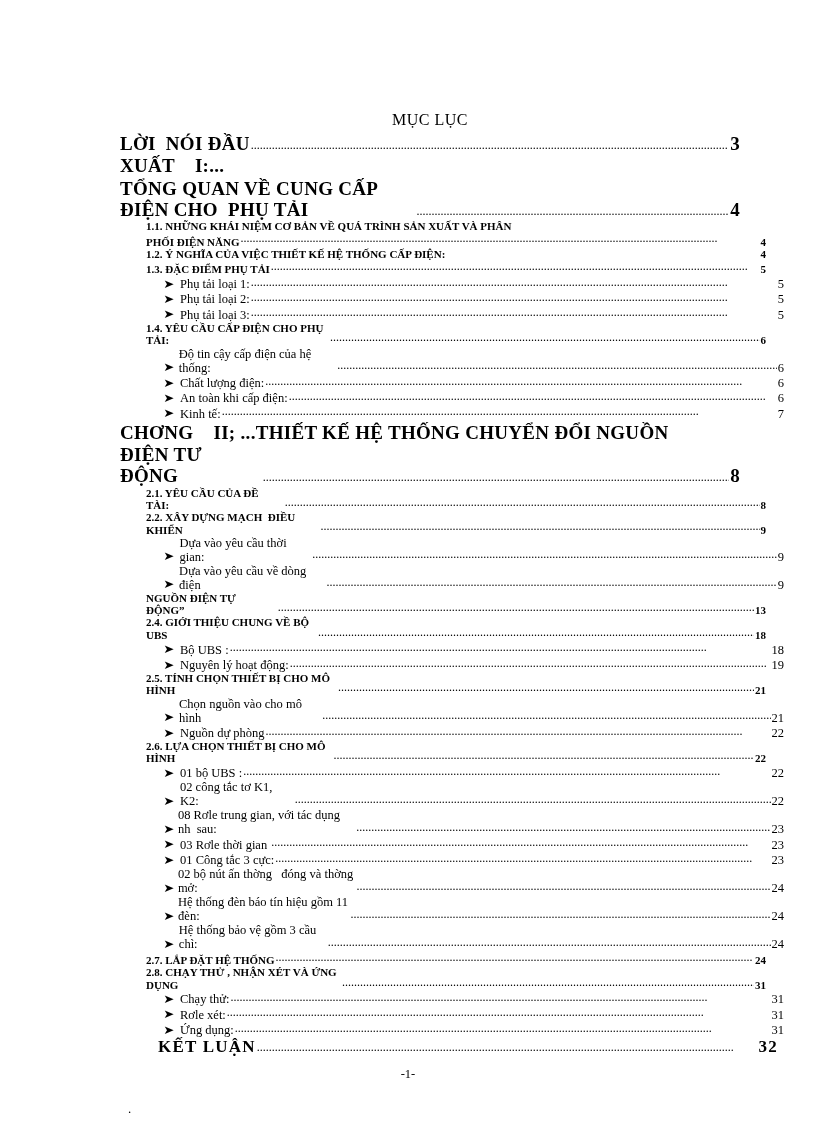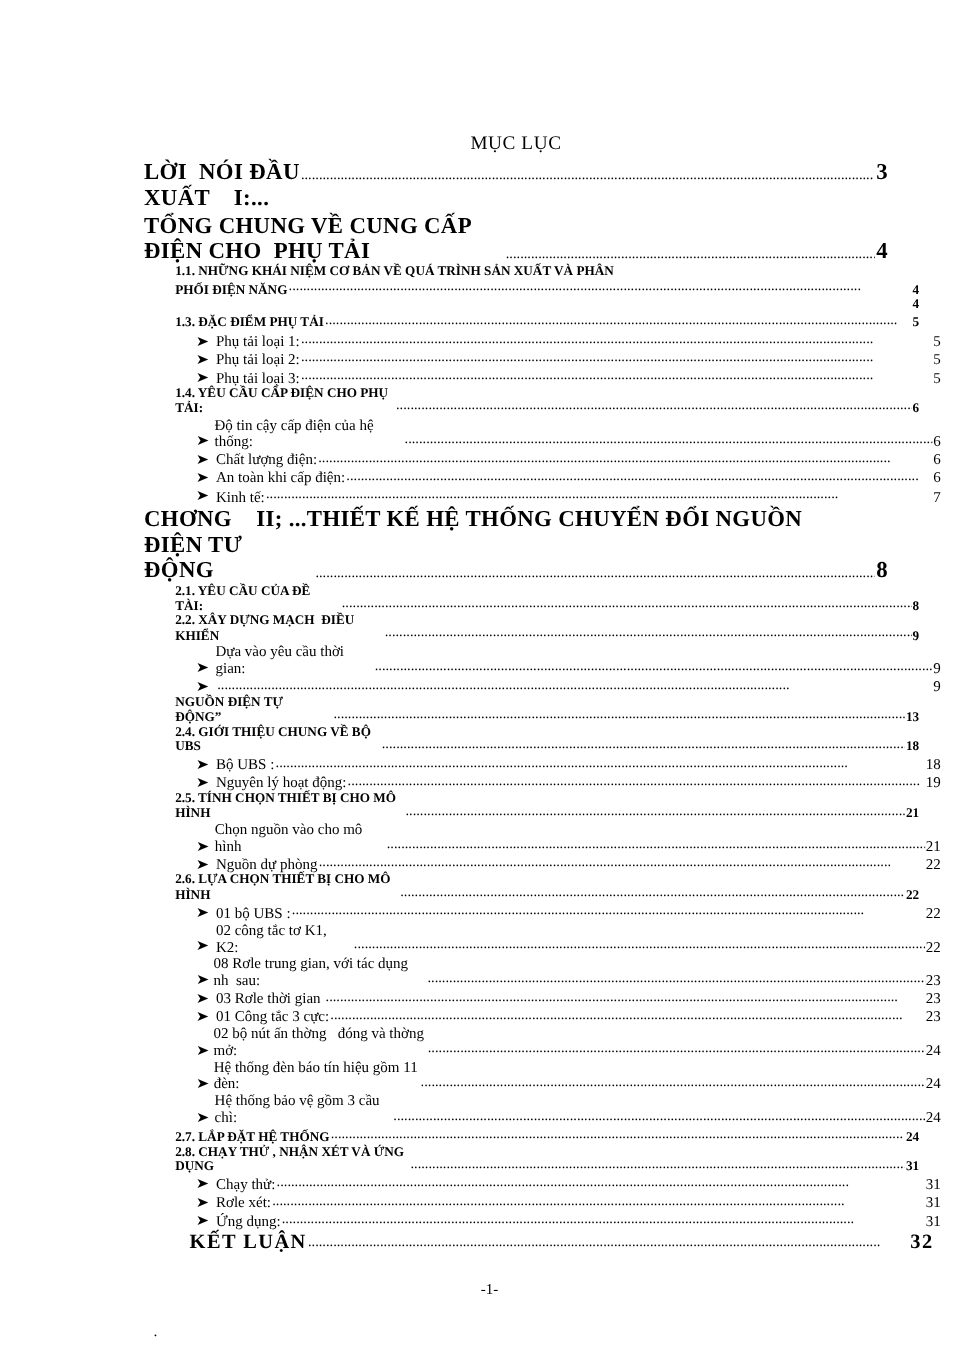--- a/index.html
+++ b/index.html
@@ -128,35 +128,36 @@
           <span class="label">LỜI  NÓI ĐẦU</span>
           <span class="dots">...............................................................................................................................................................</span>
           <span class="page-no">3</span>
         </li>
         <li class="row lvl-h1">
           <span class="label">XUẤT    I:...</span>
           <span class="dots"></span>
           <span class="page-no"></span>
         </li>
         <li class="row lvl-h1">
-          <span class="label">TỔNG CHUNG VỀ CUNG CẤP ĐIỆN CHO  PHỤ TẢI</span>
+          <span class="label">TỔNG QUAN VỀ CUNG CẤP ĐIỆN CHO  PHỤ TẢI</span>
           <span class="dots">...............................................................................................................................................................</span>
           <span class="page-no">4</span>
         </li>
         <li class="row lvl-h2">
           <span class="label">1.1. NHỮNG KHÁI NIỆM CƠ BẢN VỀ QUÁ TRÌNH SẢN XUẤT VÀ PHÂN</span>
           <span class="dots"></span>
           <span class="page-no"></span>
         </li>
         <li class="row lvl-h2">
           <span class="label">PHỐI ĐIỆN NĂNG</span>
           <span class="dots">...............................................................................................................................................................</span>
           <span class="page-no">4</span>
         </li>
         <li class="row lvl-h2">
+          <span class="label">1.2. Ý NGHĨA CỦA VIỆC THIẾT KẾ HỆ THỐNG CẤP ĐIỆN:</span>
           <span class="dots"></span>
           <span class="page-no">4</span>
         </li>
         <li class="row lvl-h2">
           <span class="label">1.3. ĐẶC ĐIỂM PHỤ TẢI</span>
           <span class="dots">...............................................................................................................................................................</span>
           <span class="page-no">5</span>
         </li>
         <li class="row lvl-h3">
           <span class="bullet">➤</span>
@@ -226,20 +227,21 @@
           <span class="page-no">9</span>
         </li>
         <li class="row lvl-h3">
           <span class="bullet">➤</span>
           <span class="label">Dựa vào yêu cầu thời gian:</span>
           <span class="dots">...............................................................................................................................................................</span>
           <span class="page-no">9</span>
         </li>
         <li class="row lvl-h3">
           <span class="bullet">➤</span>
+          <span class="label">Dựa vào yêu cầu về dòng điện </span>
           <span class="dots">...............................................................................................................................................................</span>
           <span class="page-no">9</span>
         </li>
         <li class="row lvl-h2">
           <span class="label">NGUỒN ĐIỆN TỰ ĐỘNG”</span>
           <span class="dots">...............................................................................................................................................................</span>
           <span class="page-no">13</span>
         </li>
         <li class="row lvl-h2">
           <span class="label">2.4. GIỚI THIỆU CHUNG VỀ BỘ UBS</span>

